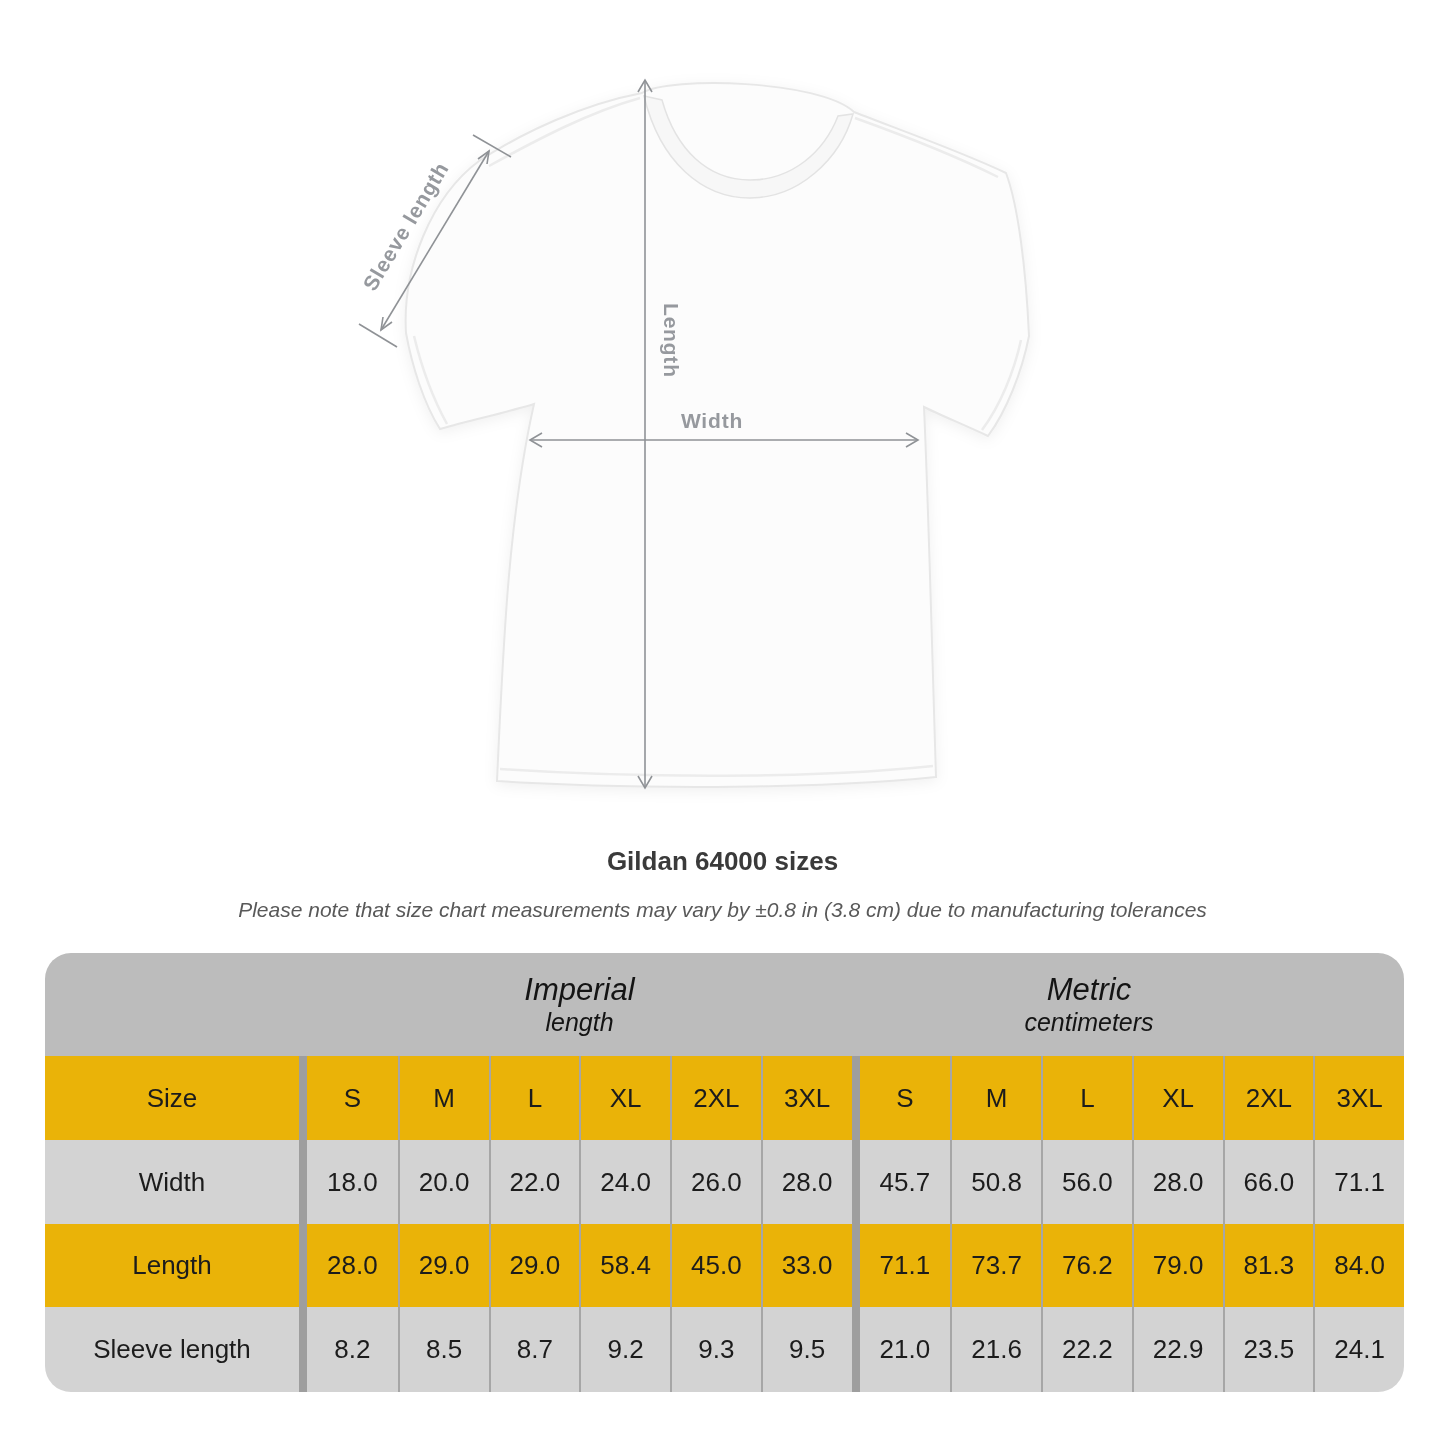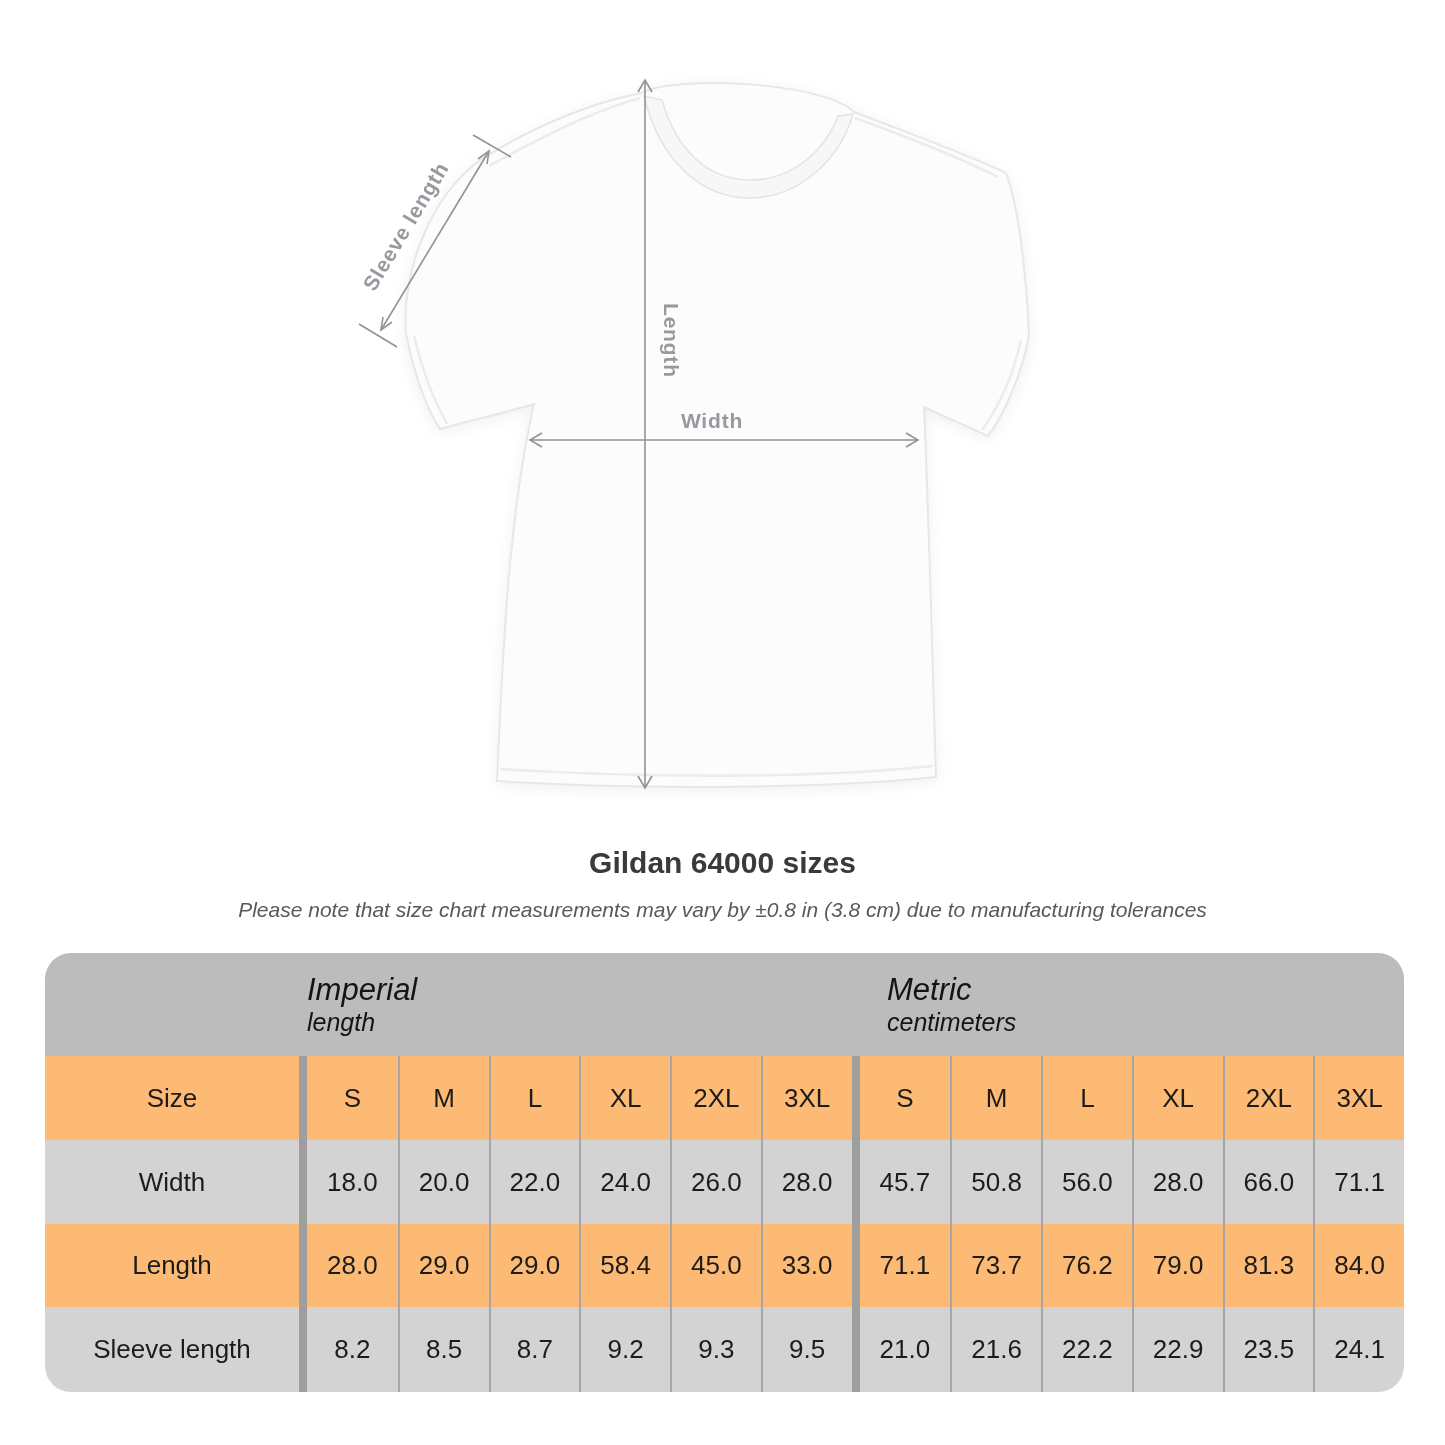--- a/index.html
+++ b/index.html
@@ -14,50 +14,50 @@
   .collar-band{fill:#f7f7f7;stroke:#e3e3e3;stroke-width:1.5;}
   .seam{fill:none;stroke:#ececec;stroke-width:2.5;}
   .dim{fill:none;stroke:#8f9296;stroke-width:1.6;}
   .dim-label{
     font-family:"Liberation Sans", sans-serif;font-weight:bold;font-size:21px;
     fill:#96999e;letter-spacing:0.8px;
   }
   
   .title{
     position:absolute;top:846px;left:0;width:100%;text-align:center;
-    font-size:30px;font-weight:bold;color:#3a3a3a;
+    font-size:26px;font-weight:bold;color:#3a3a3a;
   }
   .note{
     position:absolute;top:898px;left:0;width:100%;text-align:center;
     font-size:21px;font-style:italic;color:#595959;
   }
   
   .size-table{
     position:absolute;left:45px;top:953px;width:1359px;height:439px;
     display:grid;
     grid-template-columns:254px 8px repeat(6,1fr) 8px repeat(6,1fr);
     grid-template-rows:103px 84px 84px 83px 85px;
     border-radius:26px;overflow:hidden;
     font-size:26px;color:#1c1c1c;
   }
   .thead{grid-column:1 / -1;grid-row:1;background:#bcbcbc;position:relative;}
   .unit-group{
     position:absolute;top:0;height:100%;display:flex;flex-direction:column;
-    align-items:flex-start;justify-content:center;font-style:italic;color:#141414;
+    align-items:center;justify-content:center;font-style:italic;color:#141414;
   }
   .unit-group .uname{font-size:31px;}
   .unit-group .uunit{font-size:25px;}
   .ug-imperial{left:262px;width:545px;}
-  .ug-metric{left:842px;width:544px;}
+  .ug-metric{left:772px;width:544px;}
   .divider-v{grid-row:2 / 6;background:#9e9e9e;}
   .dv1{grid-column:2;}
   .dv2{grid-column:9;}
   .cell{display:flex;align-items:center;justify-content:center;border-left:2px solid #a6a6a6;}
   .cell.lbl,.cell.gs{border-left:none;}
-  .light{background:#fdba74;}
+  .light{background:#eab308;}
   .dark{background:#d3d3d3;}
 </style>
 </head>
 <body>
 
 <div class="canvas">
 
   <svg class="diagram" viewBox="0 0 1445 840">
 
     <g class="shirt">

